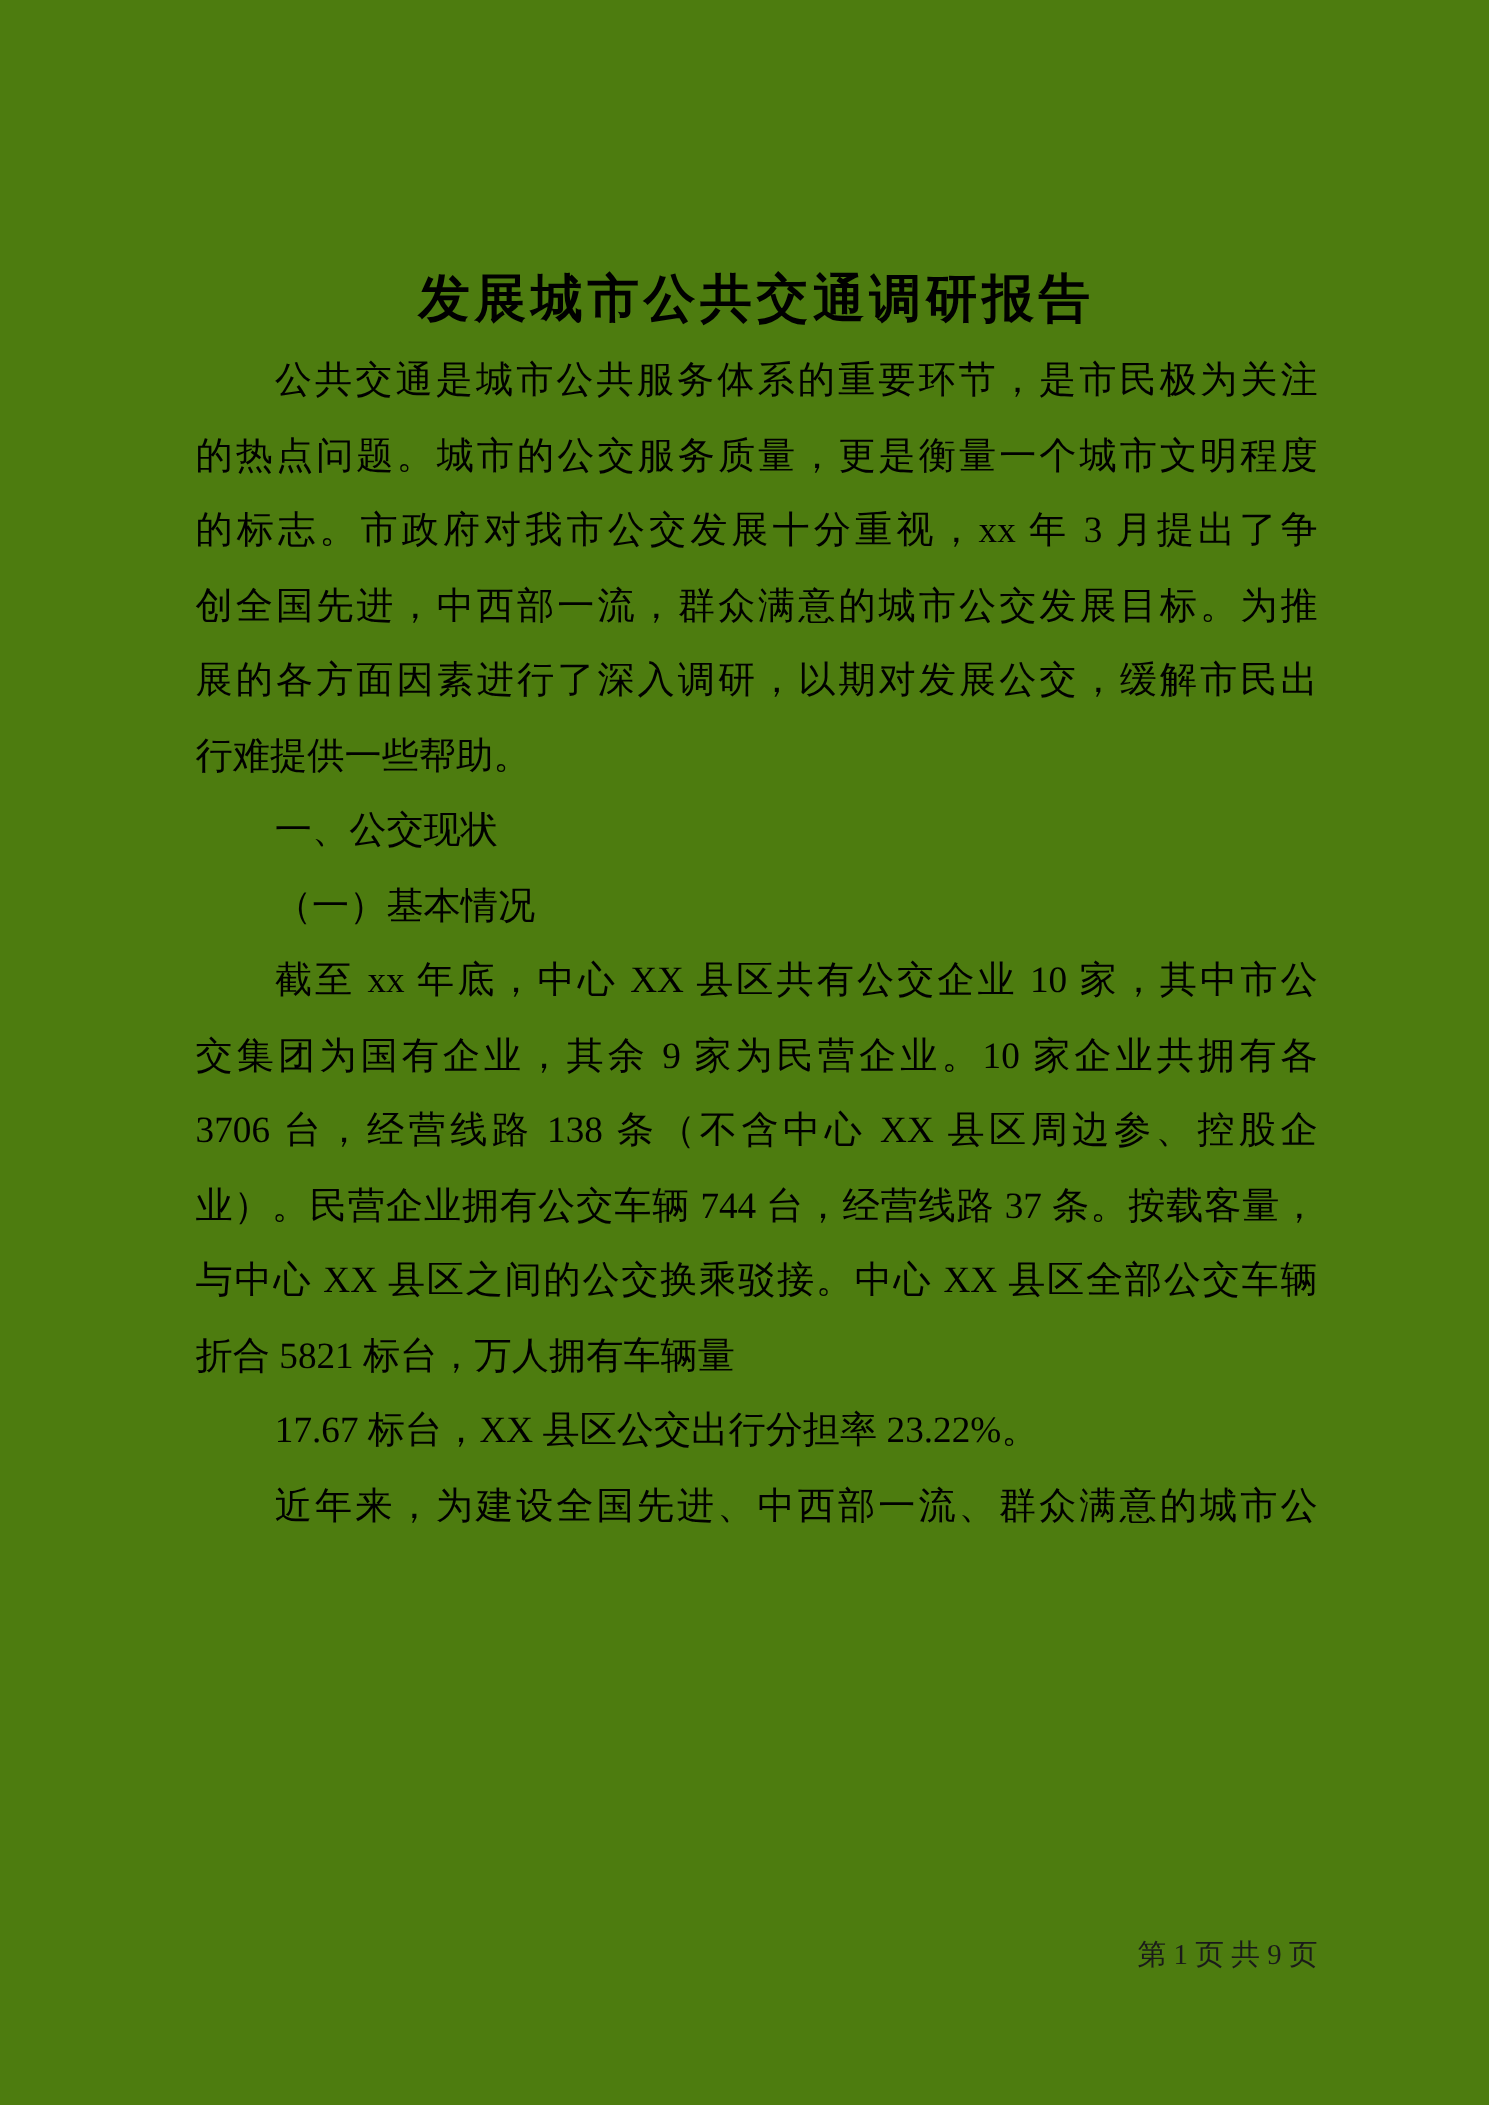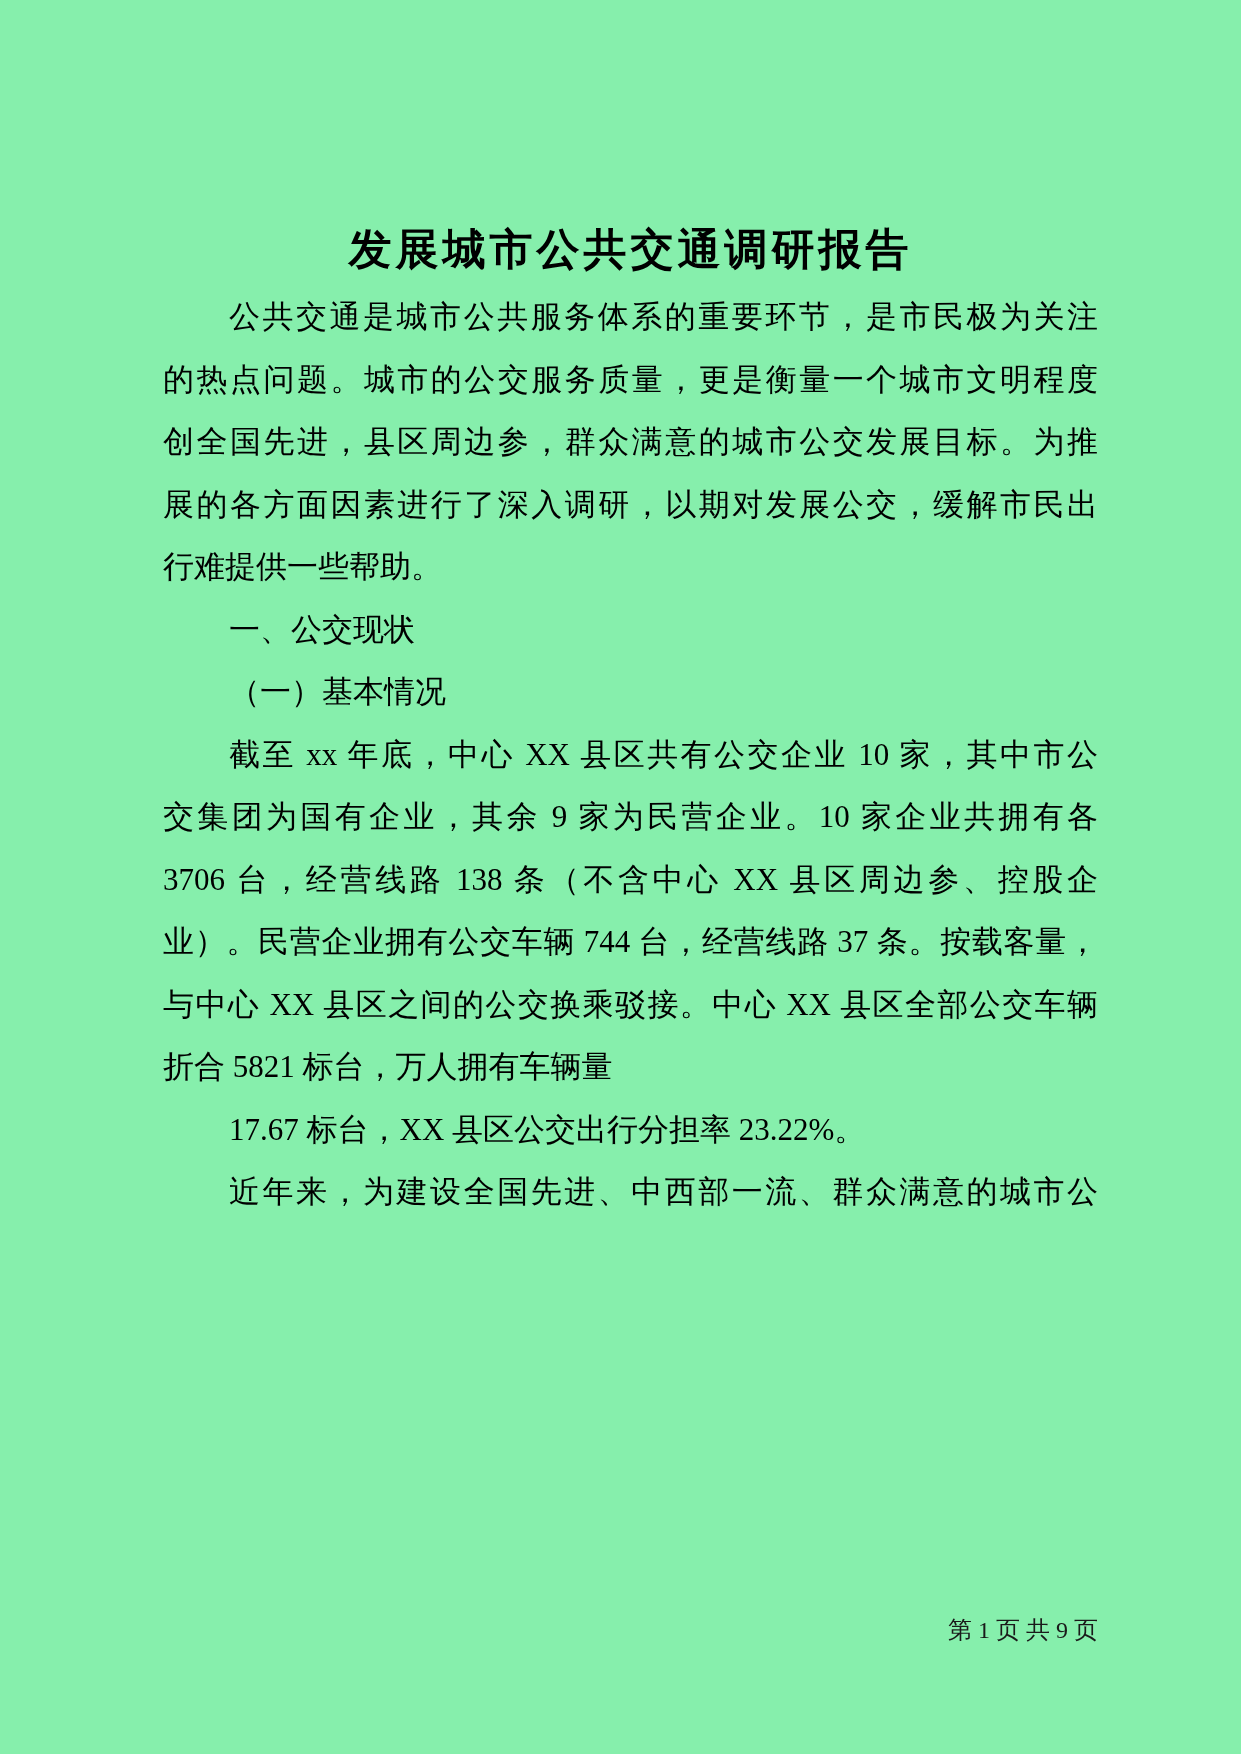--- a/index.html
+++ b/index.html
@@ -11,21 +11,21 @@
     height: 1754px;
     background: #ffffff;
     position: relative;
     font-family: "Liberation Serif", "DejaVu Serif", serif;
     color: #000000;
     overflow: hidden;
   }
   .page {
     position: absolute;
     inset: 0;
-    background: #86efac;
+    background: #4d7c0f;
   }
   .doc-title {
     position: absolute;
     top: 219px;
     left: 163px;
     width: 935px;
     margin: 0;
     font-size: 43px;
     font-weight: bold;
     letter-spacing: 4px;
@@ -65,21 +65,22 @@
 </style>
 </head>
 <body>
 
 <div class="page">
   <h1 class="doc-title">发展城市公共交通调研报告</h1>
 
   <div class="doc-body">
       <div class="line indent fill">公共交通是城市公共服务体系的重要环节，是市民极为关注</div>
       <div class="line fill">的热点问题。城市的公交服务质量，更是衡量一个城市文明程度</div>
-      <div class="line fill">创全国先进，县区周边参，群众满意的城市公交发展目标。为推</div>
+      <div class="line fill">的标志。市政府对我市公交发展十分重视，xx 年 3 月提出了争</div>
+      <div class="line fill">创全国先进，中西部一流，群众满意的城市公交发展目标。为推</div>
       <div class="line fill">展的各方面因素进行了深入调研，以期对发展公交，缓解市民出</div>
       <div class="line">行难提供一些帮助。</div>
       <div class="line indent">一、公交现状</div>
       <div class="line indent">（一）基本情况</div>
       <div class="line indent fill">截至 xx 年底，中心 XX 县区共有公交企业 10 家，其中市公</div>
       <div class="line fill">交集团为国有企业，其余 9 家为民营企业。10 家企业共拥有各</div>
       <div class="line fill">3706 台，经营线路 138 条（不含中心 XX 县区周边参、控股企</div>
       <div class="line fill">业）。民营企业拥有公交车辆 744 台，经营线路 37 条。按载客量，</div>
       <div class="line fill">与中心 XX 县区之间的公交换乘驳接。中心 XX 县区全部公交车辆</div>
       <div class="line">折合 5821 标台，万人拥有车辆量</div>

